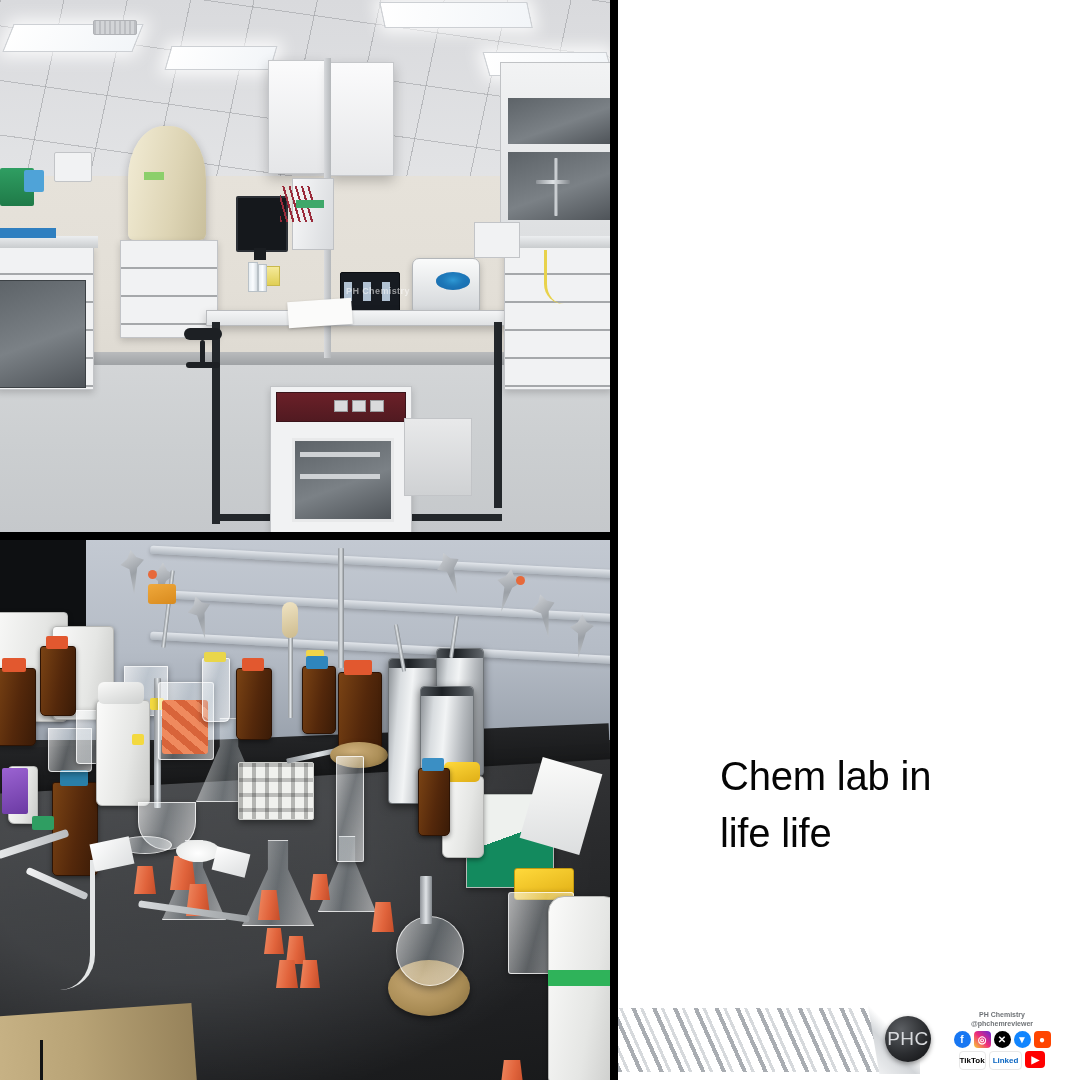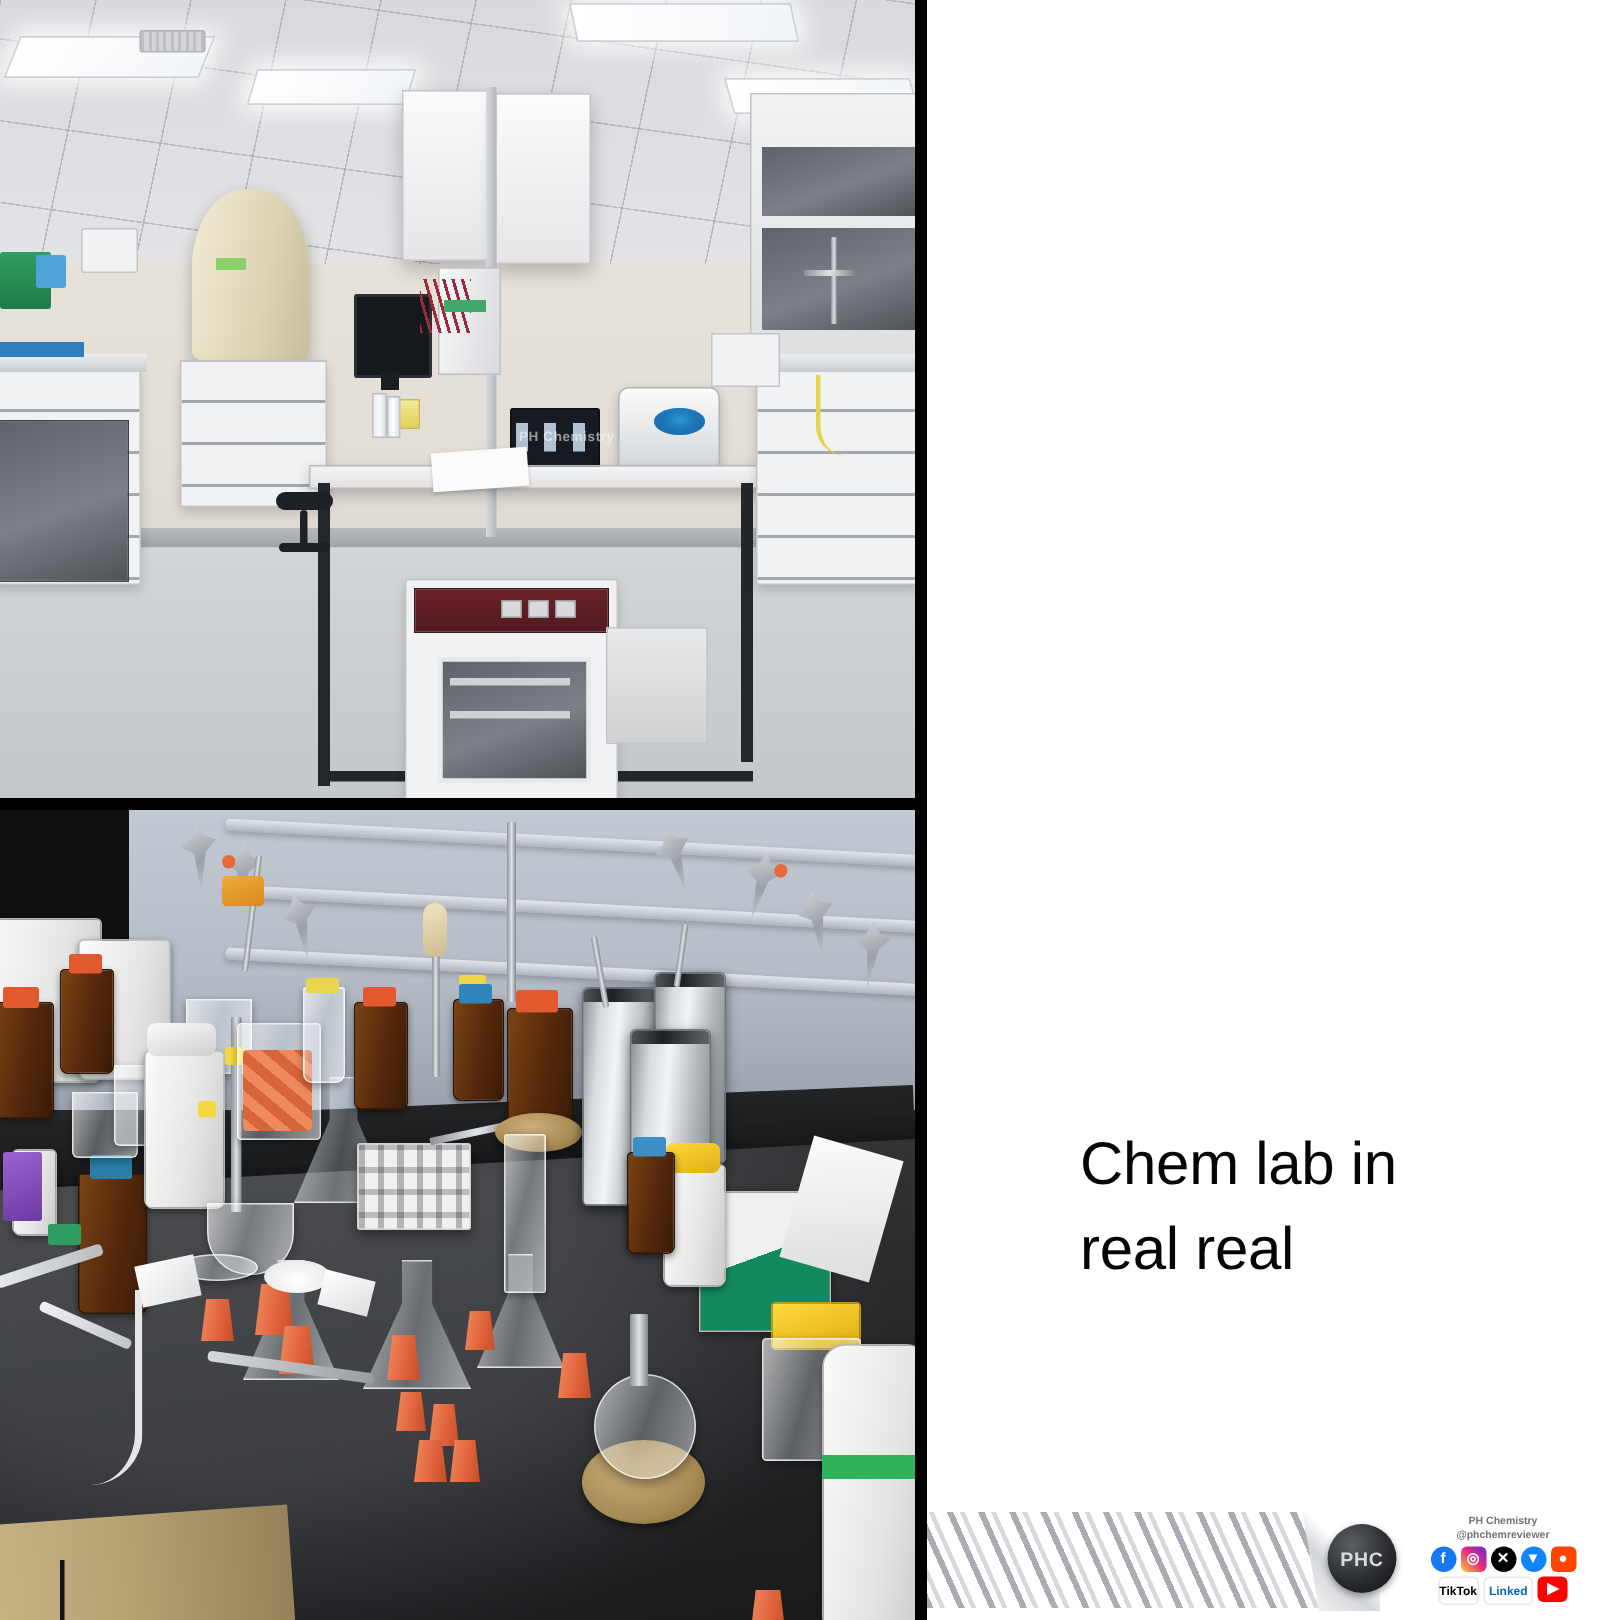--- a/index.html
+++ b/index.html
@@ -250,21 +250,21 @@
     clip-path:polygon(0 0,100% 0,100% 100%,22% 100%);
     filter:drop-shadow(-2px 2px 3px rgba(0,0,0,.28));
   }
   #phc-badge{
     position:absolute; left:267px; top:16px; width:46px; height:46px; border-radius:50%;
     background:radial-gradient(circle at 35% 30%,#5c5f63 0%,#2b2d30 55%,#0e0f11 100%);
     display:flex; align-items:center; justify-content:center;
     box-shadow:0 2px 5px rgba(0,0,0,.4);
   }
   #phc-badge span{
-    color:#d8dadd; font-size:13px; font-weight:700; letter-spacing:.5px;
+    color:#d8dadd; font-size:19px; font-weight:400; letter-spacing:.5px;
     font-family:"Liberation Sans",sans-serif;
   }
   #handle-block{ position:absolute; left:318px; top:10px; width:132px; }
   .handle-line{
     color:#6f7377; font-size:7px; line-height:9px; text-align:center;
     font-family:"Liberation Sans",sans-serif; font-weight:700;
   }
   .social-row{ display:flex; gap:3px; justify-content:center; margin-top:3px; }
   .sic{
     width:17px; height:17px; border-radius:4px; display:flex;
@@ -492,21 +492,21 @@
 
       <div class="glass" style="left:118px;top:296px;width:52px;height:16px;border-radius:50%;"></div>
       <div style="position:absolute;left:176px;top:300px;width:44px;height:22px;background:radial-gradient(ellipse at 50% 60%,#ffffff,#e2e4e3);border-radius:50%;"></div>
       <div style="position:absolute;left:92px;top:300px;width:40px;height:28px;background:linear-gradient(140deg,#ffffff,#dddfe0);transform:rotate(-12deg);"></div>
       <div style="position:absolute;left:214px;top:310px;width:34px;height:24px;background:linear-gradient(140deg,#ffffff,#dcdedf);transform:rotate(14deg);"></div>
     </div>
   </div>
 
   <div class="cell" id="cell-bottom-right">
     <div class="caption" id="caption-bottom" style="top:208px;">Chem lab in
-real real</div>
+life life</div>
 
     <div id="watermark">
       <div id="stripe-banner"></div>
       <div id="page-curl"></div>
 
       <div id="phc-badge">
         <span>PHC</span>
       </div>
 
       <div id="handle-block">

